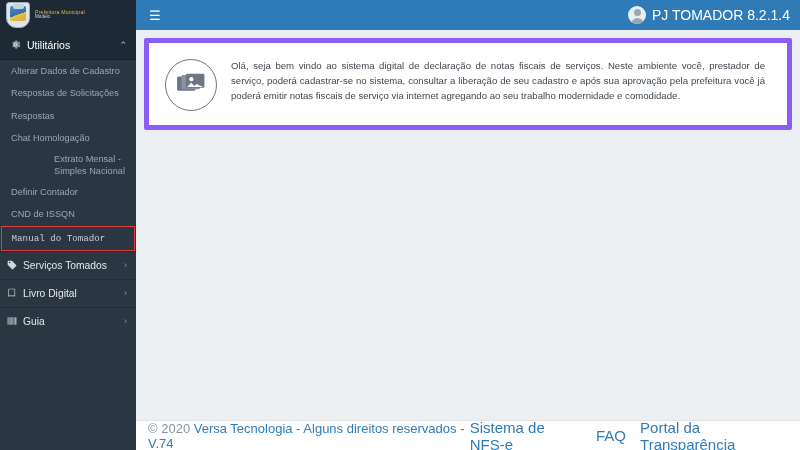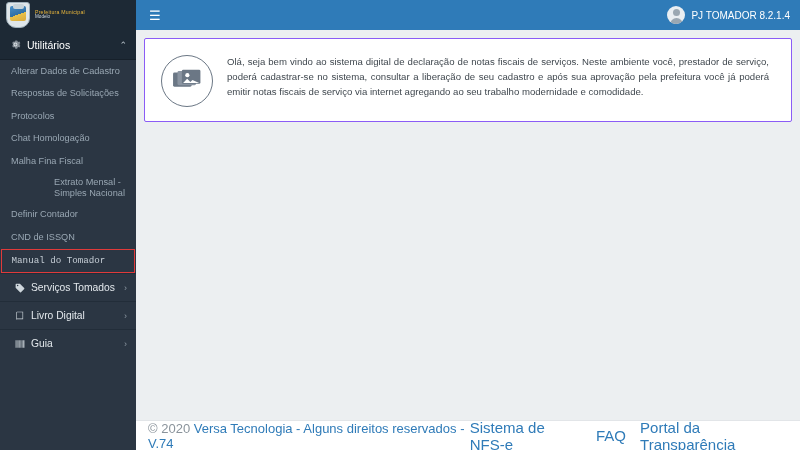--- a/index.html
+++ b/index.html
@@ -118,21 +118,21 @@
     border: 1.4px solid #e03a3a;
     margin: 0 1px;
     padding-left: 9.6px;
     font-family: Liberation Mono, monospace;
   }
 
   .menu-group {
     height: 28px;
     display: flex;
     align-items: center;
-    padding: 0 10px 0 13px;
+    padding: 0 10px 0 5px;
     color: #e3e8ec;
     font-size: 10.3px;
     position: relative;
     border-top: 1px solid #222d39;
   }
   .menu-group .g-ico {
     width: 13px;
     display: inline-flex;
     align-items: center;
     justify-content: center;
@@ -169,21 +169,21 @@
     font-size: 13px;
     line-height: 1;
     color: #ffffff;
     cursor: pointer;
     padding: 2px 3px;
   }
   .user-box {
     display: flex;
     align-items: center;
     gap: 6px;
-    font-size: 10px;
+    font-size: 14px;
   }
   .avatar {
     width: 18px; height: 18px;
     border-radius: 50%;
     background: #e9eef2;
     position: relative;
     overflow: hidden;
     flex: none;
   }
   .avatar::before {
@@ -204,21 +204,21 @@
   }
 
   .content {
     flex: 1 1 auto;
     background: #eceff1;
     padding: 8px 8px 0 8px;
     overflow: hidden;
   }
   .card {
     background: #ffffff;
-    border: 1px solid #8b5cf6;
+    border: 5px solid #8b5cf6;
     border-radius: 2px;
     padding: 14px 18px 14px 12px;
     display: flex;
     align-items: flex-start;
     gap: 14px;
   }
   .card-icon {
     width: 52px; height: 52px;
     border-radius: 50%;
     border: 1.5px solid #6b7785;
@@ -285,23 +285,22 @@
           <path d="M8 5.2A2.8 2.8 0 1 0 8 10.8 2.8 2.8 0 0 0 8 5.2zm0 4.2A1.4 1.4 0 1 1 8 6.6a1.4 1.4 0 0 1 0 2.8z"></path>
           <path d="M14 8c0-.4 0-.7-.1-1l1.2-.9-1.4-2.4-1.4.6c-.5-.4-1-.7-1.6-.9L10.5 2h-2.8l-.2 1.4c-.6.2-1.1.5-1.6.9l-1.4-.6L3.1 6.1l1.2.9c0 .3-.1.6-.1 1s0 .7.1 1l-1.2.9 1.4 2.4 1.4-.6c.5.4 1 .7 1.6.9l.2 1.4h2.8l.2-1.4c.6-.2 1.1-.5 1.6-.9l1.4.6 1.4-2.4-1.2-.9c.1-.3.1-.6.1-1z" opacity=".55"></path>
         </svg>
       </span>
       <span>Utilitários</span>
       <span class="chev">⌃</span>
     </div>
 
     <a class="menu-link" href="#">Alterar Dados de Cadastro</a>
     <a class="menu-link" href="#">Respostas de Solicitações</a>
-    <a class="menu-link" href="#">Protocolos</a>
+    <a class="menu-link" href="#">Respostas</a>
     <a class="menu-link" href="#">Chat Homologação</a>
-    <a class="menu-link" href="#">Malha Fina Fiscal</a>
     <a class="menu-link two-line" href="#">Extrato Mensal - Simples Nacional</a>
     <a class="menu-link" href="#">Definir Contador</a>
     <a class="menu-link" href="#">CND de ISSQN</a>
     <a class="menu-link active" href="#">Manual do Tomador</a>
 
     <div class="menu-group">
       <span class="g-ico">
         <svg width="10" height="10" viewBox="0 0 16 16" fill="currentColor" aria-hidden="true">
           <path d="M7.2 1H2a1 1 0 0 0-1 1v5.2c0 .27.1.52.3.71l6.8 6.8a1 1 0 0 0 1.4 0l5.2-5.2a1 1 0 0 0 0-1.4L7.9 1.3A1 1 0 0 0 7.2 1zm-3 4a1.2 1.2 0 1 1 0-2.4 1.2 1.2 0 0 1 0 2.4z"></path>
         </svg>

